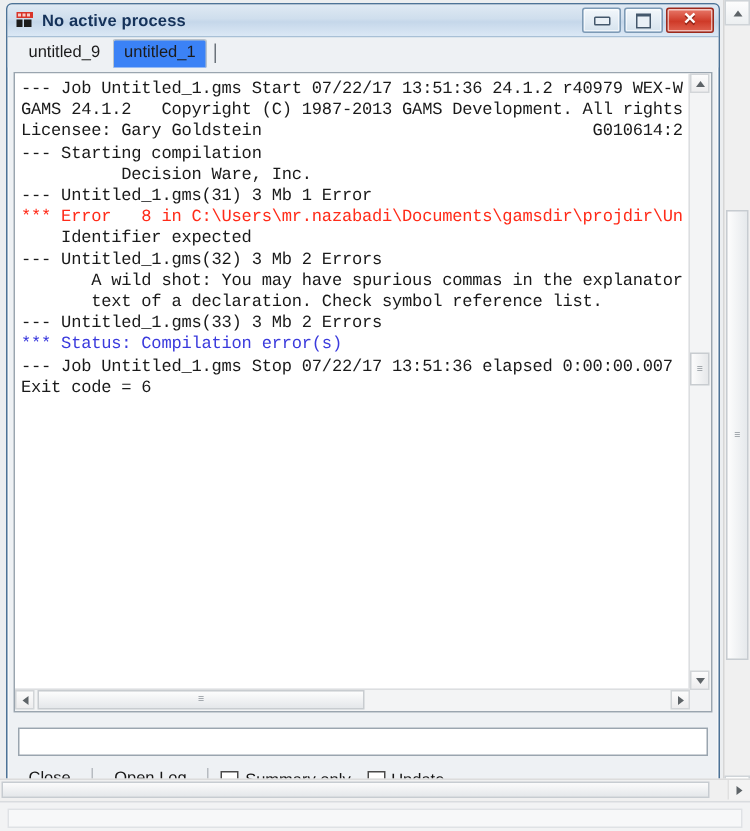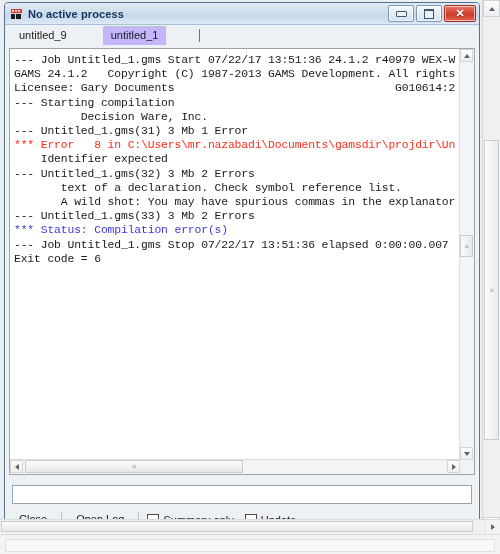--- a/index.html
+++ b/index.html
@@ -103,30 +103,30 @@
   }
   .wbtn.close .x{
     color:#ffffff;font-size:11px;font-weight:700;line-height:1;
     font-family:"Liberation Sans", sans-serif;text-shadow:0 1px 0 #8f2418;
   }
 
   
   .tabstrip{
     height:20px;background:#eef1f4;
     display:flex;align-items:flex-end;
-    padding:0 0 0 6px;position:relative;gap:28px;
+    padding:0 0 0 6px;position:relative;
   }
   .tab{
     font-size:11px;color:#1b1b1b;
     padding:2px 7px 3px 7px;
     border:1px solid transparent;border-bottom:none;
     background:transparent;white-space:nowrap;line-height:13px;
   }
   .tab.active{
-    background:#c4b5fd;border-color:#b9c3cc;
+    background:#3b82f6;border-color:#b9c3cc;
     border-radius:2px 2px 0 0;
   }
   .tab-caret{
     width:1px;height:13px;background:#6b737a;margin:0 0 3px 5px;
   }
 
   
   .logpane-wrap{
     position:absolute;left:4px;top:45px;right:4px;height:427px;
     background:#ffffff;border:1px solid #9aa5af;
@@ -249,29 +249,29 @@
     <div class="tabstrip">
       <div class="tab">untitled_9</div>
       <div class="tab active">untitled_1</div>
       <div class="tab-caret"></div>
     </div>
 
     <div class="logpane-wrap">
       <div class="logpane" id="log-pane">
           <div class="logline">--- Job Untitled_1.gms Start 07/22/17 13:51:36 24.1.2 r40979 WEX-W</div>
           <div class="logline">GAMS 24.1.2   Copyright (C) 1987-2013 GAMS Development. All rights</div>
-          <div class="logline">Licensee: Gary Documents                                 G010614:2</div>
+          <div class="logline">Licensee: Gary Goldstein                                 G010614:2</div>
           <div class="logline">--- Starting compilation</div>
           <div class="logline">          Decision Ware, Inc.</div>
           <div class="logline">--- Untitled_1.gms(31) 3 Mb 1 Error</div>
           <div class="logline err">*** Error   8 in C:\Users\mr.nazabadi\Documents\gamsdir\projdir\Un</div>
           <div class="logline">    Identifier expected</div>
           <div class="logline">--- Untitled_1.gms(32) 3 Mb 2 Errors</div>
+          <div class="logline">       A wild shot: You may have spurious commas in the explanator</div>
           <div class="logline">       text of a declaration. Check symbol reference list.</div>
-          <div class="logline">       A wild shot: You may have spurious commas in the explanator</div>
           <div class="logline">--- Untitled_1.gms(33) 3 Mb 2 Errors</div>
           <div class="logline stat">*** Status: Compilation error(s)</div>
           <div class="logline">--- Job Untitled_1.gms Stop 07/22/17 13:51:36 elapsed 0:00:00.007</div>
           <div class="logline"><span class="sel">Exit code = 6</span></div>
         </div>
 
       <div class="log-vscroll">
         <div class="vb">
             <span class="tri tri-up"></span>
           </div>

